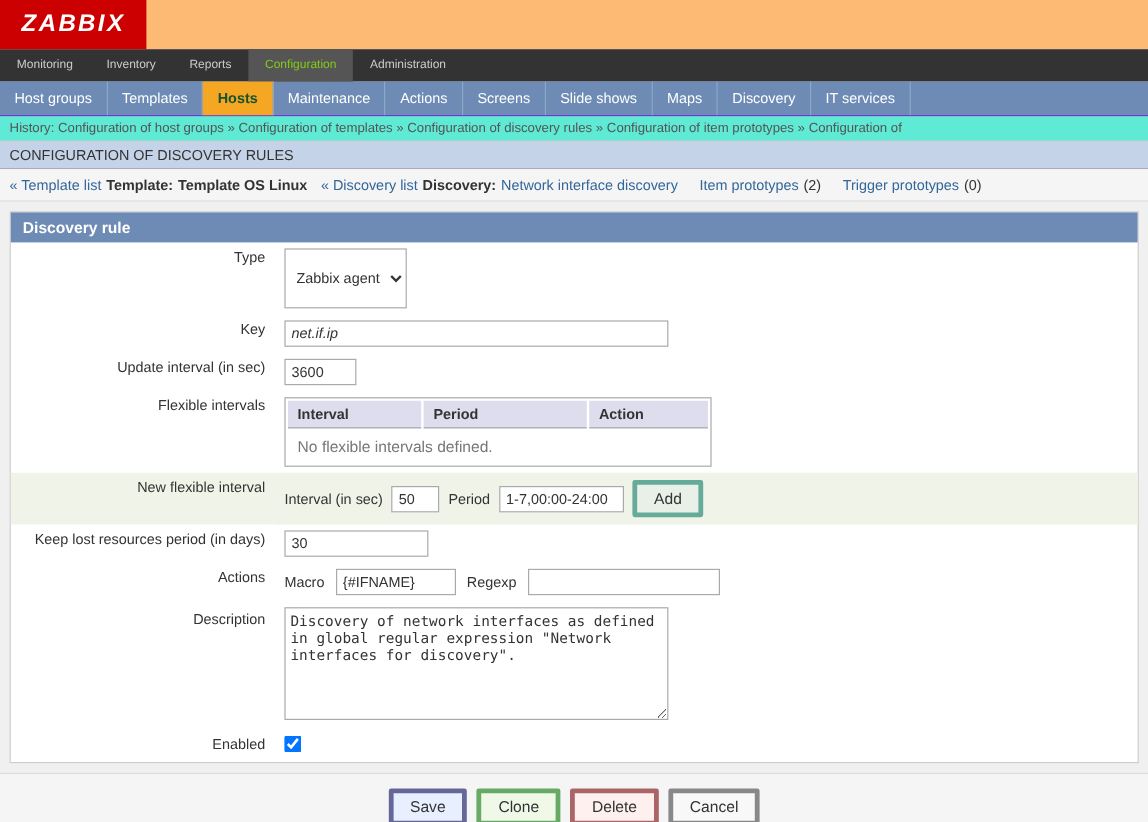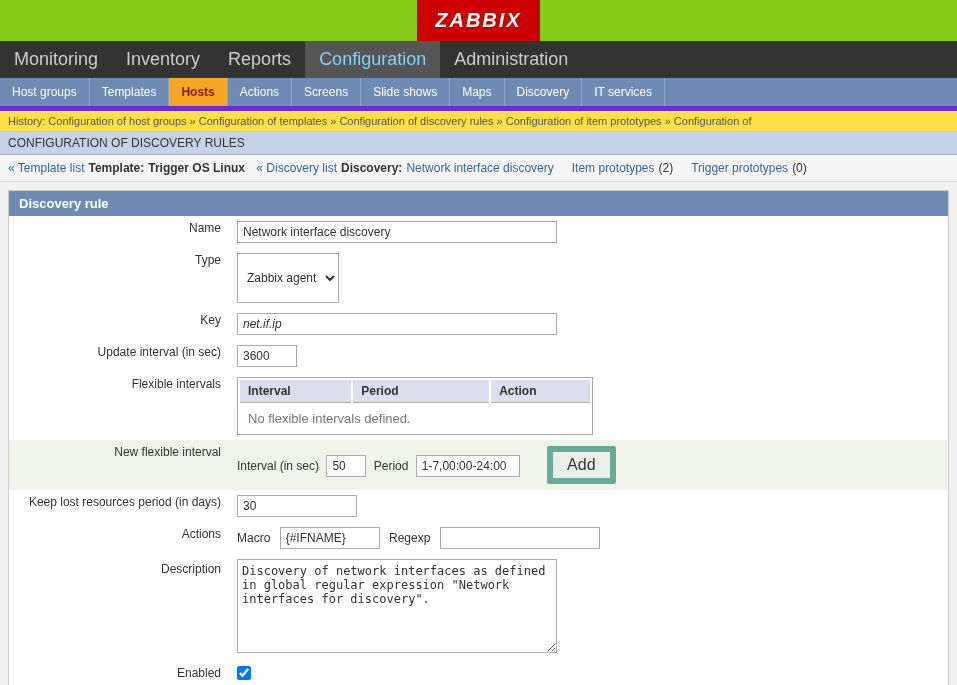--- a/index.html
+++ b/index.html
@@ -2,34 +2,34 @@
 <html><head>
   <meta charset="utf-8">
   <style>
     * { box-sizing: border-box; margin: 0; padding: 0; }
     body { font-family: Arial, sans-serif; font-size: 12px; background: #f0f0f0; color: #333; }
 
     
     #main-nav { background: #333; display: flex; align-items: stretch; }
     #main-nav a {
       color: #ccc; text-decoration: none; padding: 8px 14px;
-      font-size: 18px; display: block;
+      font-size: 10px; display: block;
     }
-    #main-nav a.active { background: #555; color: #7dd3fc; }
-
-    
-    #sub-nav { background: #6d8bb5; display: flex; align-items: stretch; border-bottom: 5px solid #6d28d9; }
+    #main-nav a.active { background: #555; color: #84cc16; }
+
+    
+    #sub-nav { background: #6d8bb5; display: flex; align-items: stretch; border-bottom: 1px solid #6d28d9; }
     #sub-nav a {
       color: #fff; text-decoration: none; padding: 7px 12px;
       font-size: 12px; border-right: 1px solid #8aa8c8;
     }
-    #sub-nav a.active { background: #f5a623; color: #7f1d1d; font-weight: bold; }
-
-    
-    #breadcrumb { background: #fde047; padding: 4px 8px; font-size: 11px; color: #555; border-bottom: 1px solid #ccc; white-space: nowrap; overflow: hidden; text-overflow: ellipsis; }
+    #sub-nav a.active { background: #f5a623; color: #14532d; font-weight: bold; }
+
+    
+    #breadcrumb { background: #5eead4; padding: 4px 8px; font-size: 11px; color: #555; border-bottom: 1px solid #ccc; white-space: nowrap; overflow: hidden; text-overflow: ellipsis; }
 
     
     #config-header { background: #c5d3e8; padding: 4px 8px; font-size: 12px; font-weight: normal; color: #333; border-bottom: 1px solid #aab; text-transform: uppercase; }
 
     
     #nav-row { padding: 6px 8px; font-size: 12px; background: #f5f5f5; border-bottom: 1px solid #ddd; display: flex; flex-wrap: wrap; gap: 4px; }
     #nav-row a { color: #336699; text-decoration: none; }
     #nav-row .label { font-weight: bold; }
 
     
@@ -48,37 +48,37 @@
 
     
     .flex-table { border: 1px solid #aaa; width: 356px; }
     .flex-table th { background: #dde; padding: 4px 8px; text-align: left; font-weight: bold; font-size: 12px; border-bottom: 1px solid #aaa; }
     .flex-table td { padding: 6px 8px; font-size: 13px; color: #777; }
 
     
     .flex-interval-row { background: #f0f4e8; padding: 5px 0; }
 
     
-    .btn { border: 6px solid #be185d; padding: 4px 14px; font-size: 16px; cursor: pointer; background: #f0f0f0; color: #333; border-radius: 2px; margin-left: 20px; }
+    .btn { border: 4px solid #be185d; padding: 4px 14px; font-size: 13px; cursor: pointer; background: #f0f0f0; color: #333; border-radius: 2px; }
     .btn-add { background: #e8f0e8; border-color: #6a9; color: #333; }
     .btn-save { background: #e8f0ff; border-color: #669; }
     .btn-clone { background: #f0f8e8; border-color: #6a6; }
     .btn-delete { background: #fff0f0; border-color: #a66; }
     .btn-cancel { background: #f8f8f8; border-color: #888; }
 
     
     #bottom-buttons { display: flex; justify-content: center; gap: 8px; padding: 12px; background: #f5f5f5; border-top: 1px solid #ddd; margin-top: 8px; }
 
     
     input[type="checkbox"] { width: 14px; height: 14px; }
 
     .macro-input { width: 100px; }
     .regexp-input { width: 160px; }
 
-    #header-row { display: flex; align-items: stretch; background: #84cc16; justify-content: center; }
+    #header-row { display: flex; align-items: stretch; background: #fdba74; }
     #header-logo { background: #cc0000; padding: 5px 10px; display: flex; align-items: center; }
     #header-logo-text { color: white; font-size: 22px; font-weight: bold; font-style: italic; letter-spacing: 1px; }
   </style>
 </head>
 <body>
 
 <div id="header-row">
   <div id="header-logo">
     <span id="header-logo-text" style="color: white; background: rgb(204, 0, 0); padding: 4px 8px; font-style: italic; font-size: 20px; font-weight: bold; letter-spacing: 2px;">ZABBIX</span>
   </div>
@@ -89,66 +89,61 @@
   <a>Inventory</a>
   <a>Reports</a>
   <a class="active">Configuration</a>
   <a>Administration</a>
 </div>
 
 <div id="sub-nav">
   <a>Host groups</a>
   <a>Templates</a>
   <a class="active">Hosts</a>
+  <a>Maintenance</a>
   <a>Actions</a>
   <a>Screens</a>
   <a>Slide shows</a>
   <a>Maps</a>
   <a>Discovery</a>
   <a>IT services</a>
 </div>
 
 <div id="breadcrumb">
   <span>History: Configuration of host groups » Configuration of templates » Configuration of discovery rules » Configuration of item prototypes » Configuration of</span>
 </div>
 
 <div id="config-header">
   <span>CONFIGURATION OF DISCOVERY RULES</span>
 </div>
 
 <div id="nav-row">
   <a>« Template list</a>
   <span class="label">Template:</span>
-  <strong>Trigger OS Linux</strong>
+  <strong>Template OS Linux</strong>
   <span>&nbsp;</span>
   <a>« Discovery list</a>
   <span class="label">Discovery:</span>
   <a>Network interface discovery</a>
   <span>&nbsp;&nbsp;&nbsp;</span>
   <a>Item prototypes</a>
   <span>(2)</span>
   <span>&nbsp;&nbsp;&nbsp;</span>
   <a>Trigger prototypes</a>
   <span>(0)</span>
 </div>
 
 <div id="discovery-rule">
   <div id="discovery-rule-header">
     <span>Discovery rule</span>
   </div>
 
   <table class="form-table">
 
     <tbody>
-        <tr>
-      <td class="form-label">Name</td>
-      <td class="form-value">
-        <input type="text" style="width: 320px;" value="Network interface discovery">
-      </td>
-    </tr>
 
     <tr>
       <td class="form-label">Type</td>
       <td class="form-value">
         <select>
           <option>Zabbix agent</option>
         </select>
       </td>
     </tr>
 

